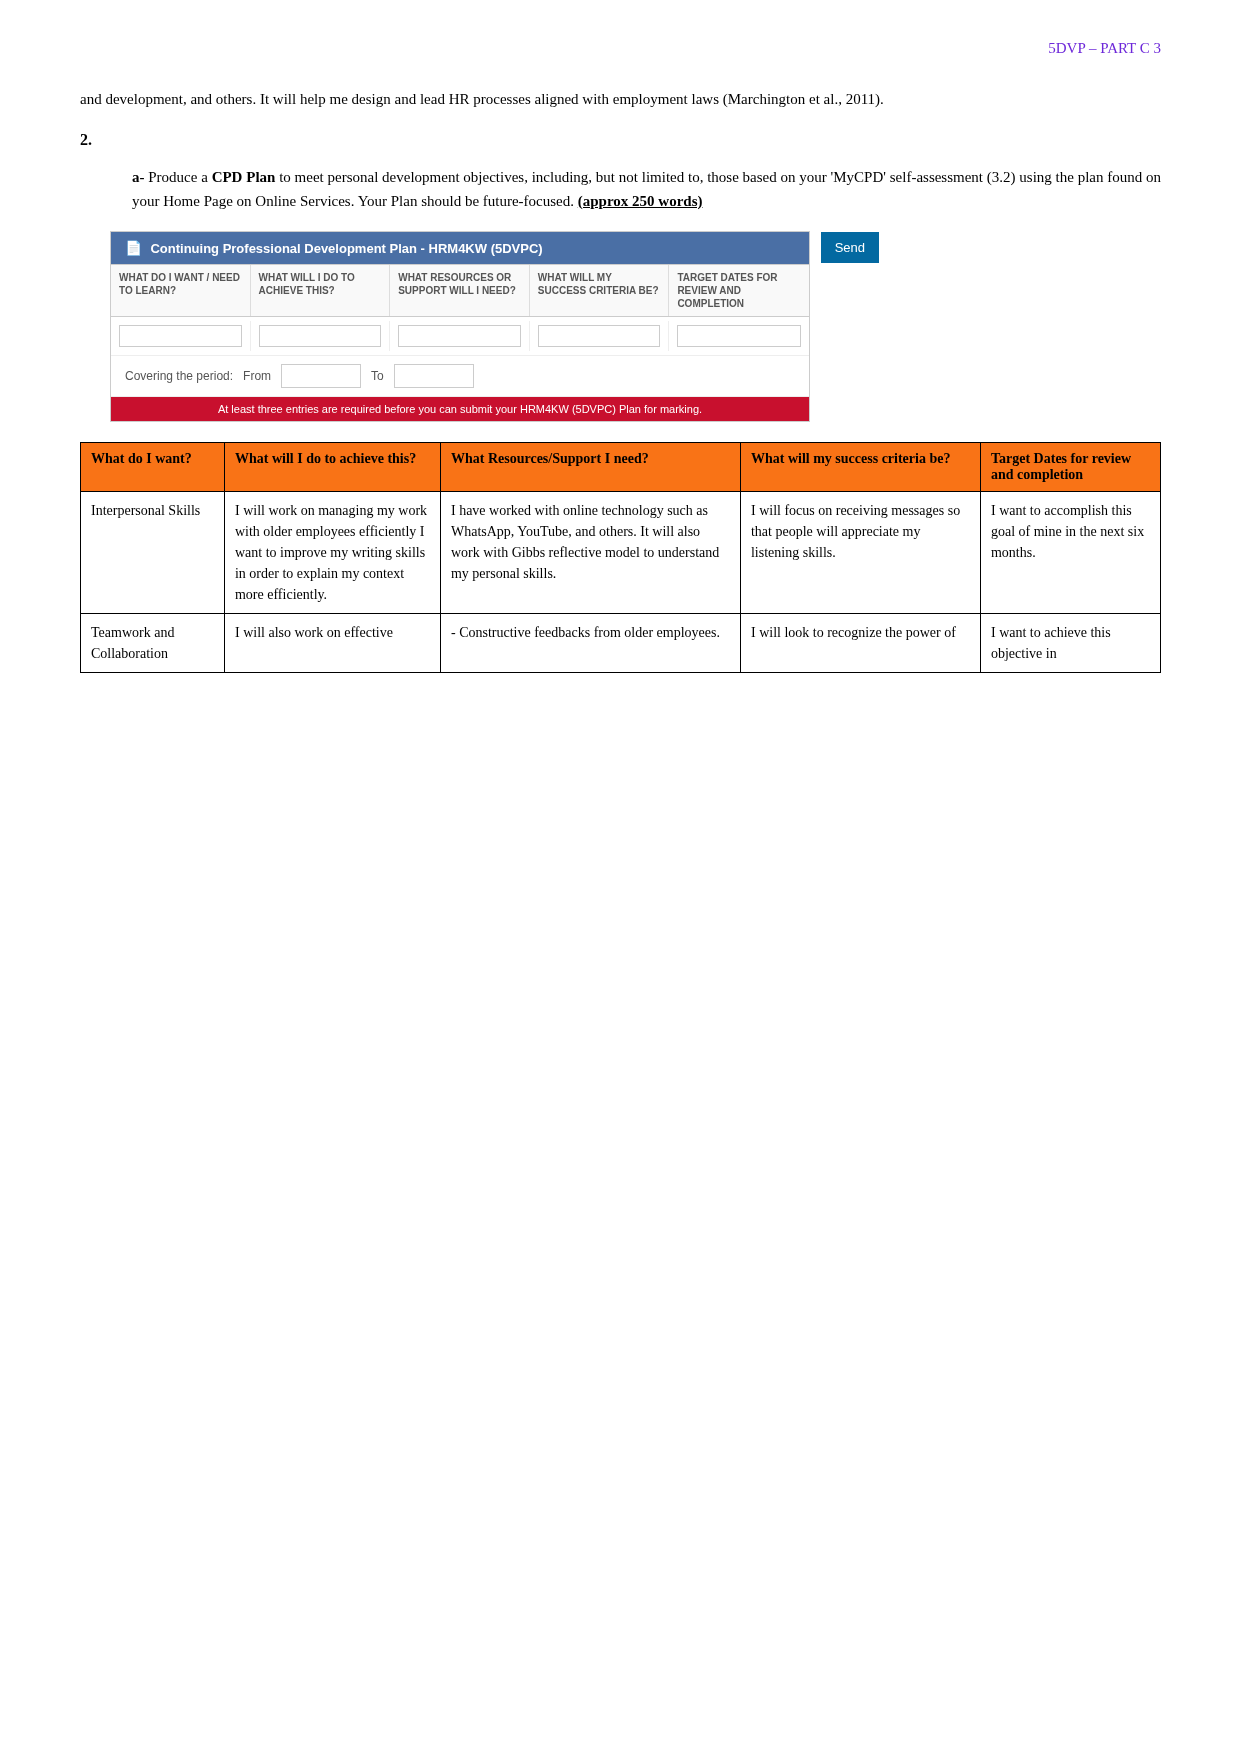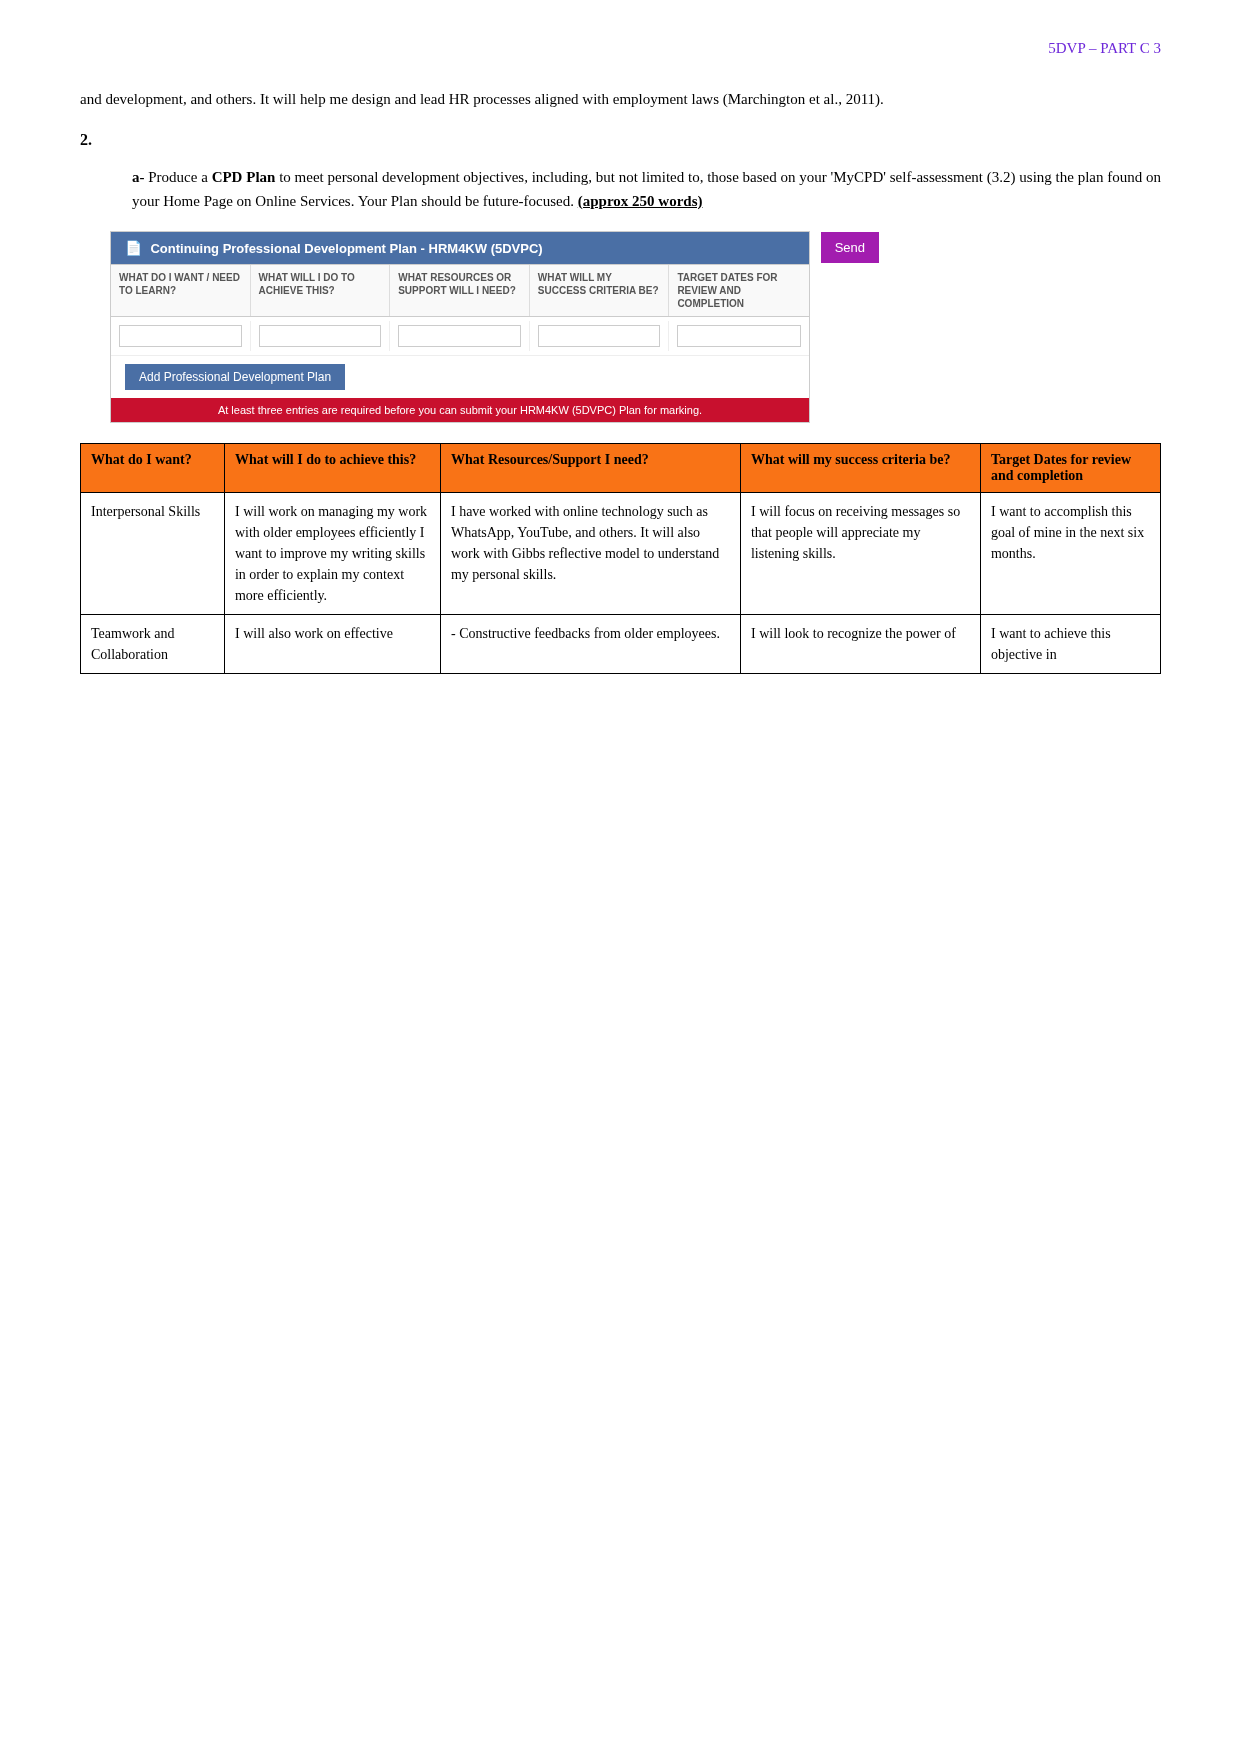--- a/index.html
+++ b/index.html
@@ -79,21 +79,21 @@
     }
 
     .cpd-widget-header .doc-icon {
       font-size: 14px;
     }
 
     .send-btn {
       position: absolute;
       top: 0;
       right: -70px;
-      background: #a21caf;
+      background: #0369a1;
       color: #fff;
       border: none;
       padding: 8px 14px;
       font-size: 13px;
       cursor: pointer;
     }
 
     .cpd-table-header {
       display: grid;
       grid-template-columns: 1fr 1fr 1fr 1fr 1fr;
@@ -243,24 +243,28 @@
   </div>
 
   <div class="cpd-row-inputs">
     <div class="cpd-input-cell"><input type="text" style=""></div>
     <div class="cpd-input-cell"><input type="text" style=""></div>
     <div class="cpd-input-cell"><input type="text" style=""></div>
     <div class="cpd-input-cell"><input type="text" style=""></div>
     <div class="cpd-input-cell"><input type="text" style=""></div>
   </div>
 
-
-  <div>
-    <button class="cpd-add-btn">Add Professional Development Plan</button>
+  <div class="cpd-covering">
+    <span>Covering the period:</span>
+    <span>From</span>
+    <input type="text" style="">
+    <span>To</span>
+    <input type="text" style="">
   </div>
+
 
   <div class="cpd-warning">At least three entries are required before you can submit your HRM4KW (5DVPC) Plan for marking.</div>
 </div>
 
 <table class="cpd-main-table">
   <thead>
     <tr>
       <th class="col-1">
         <span>What do I want?</span>
       </th>

